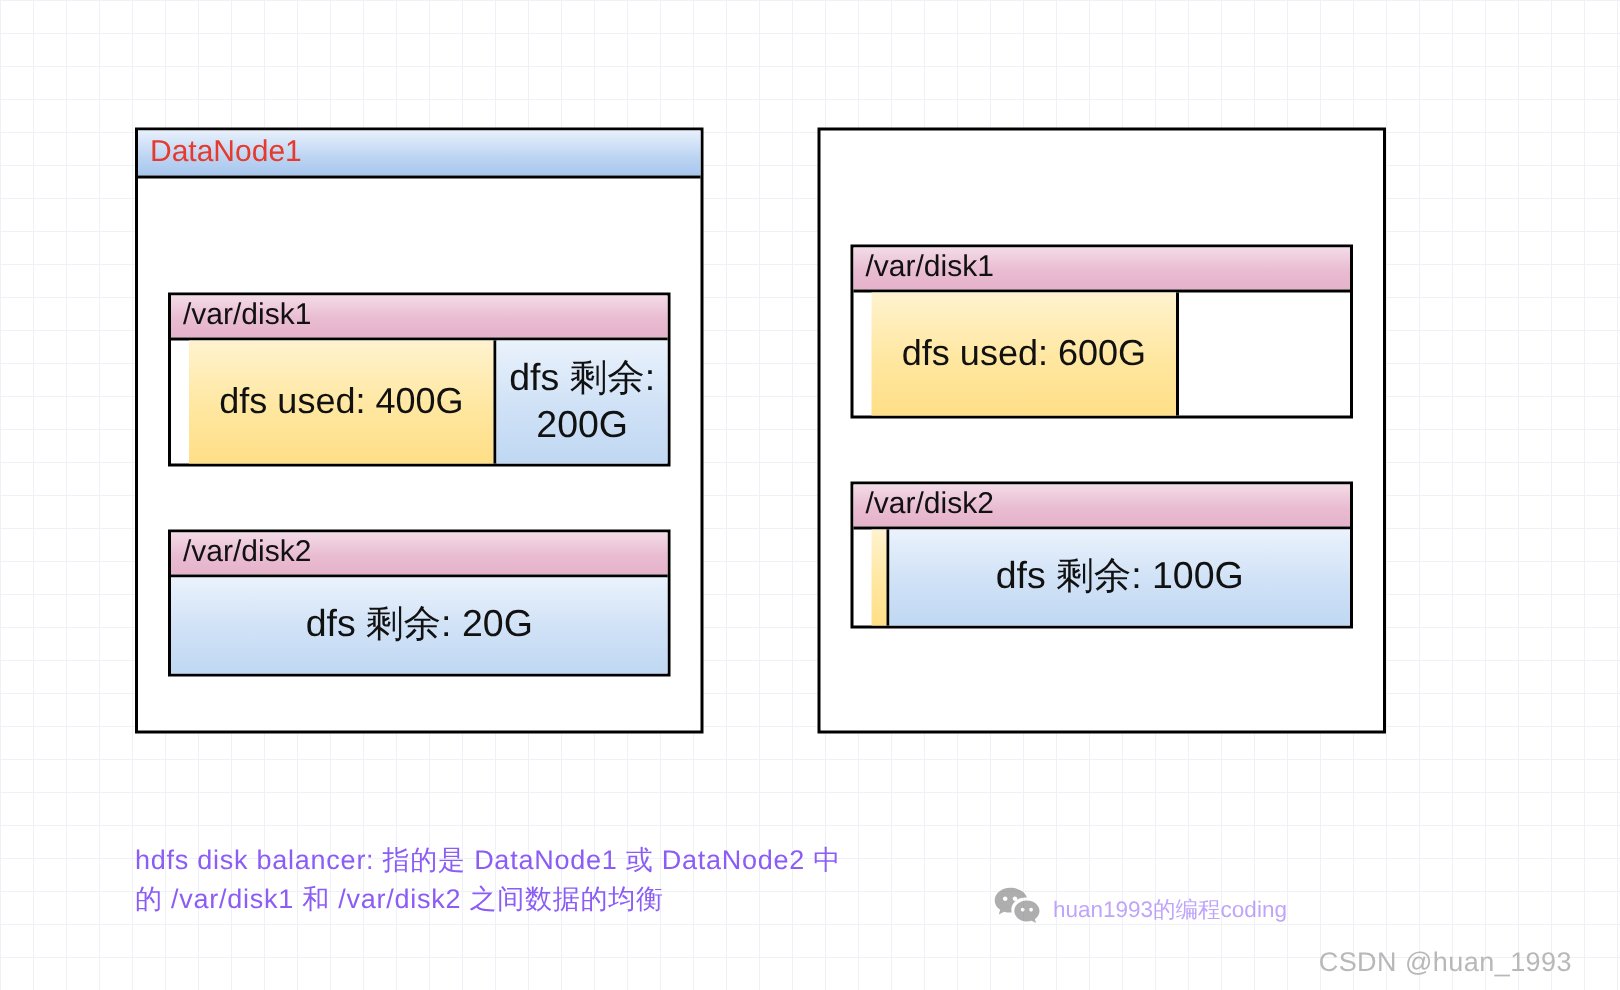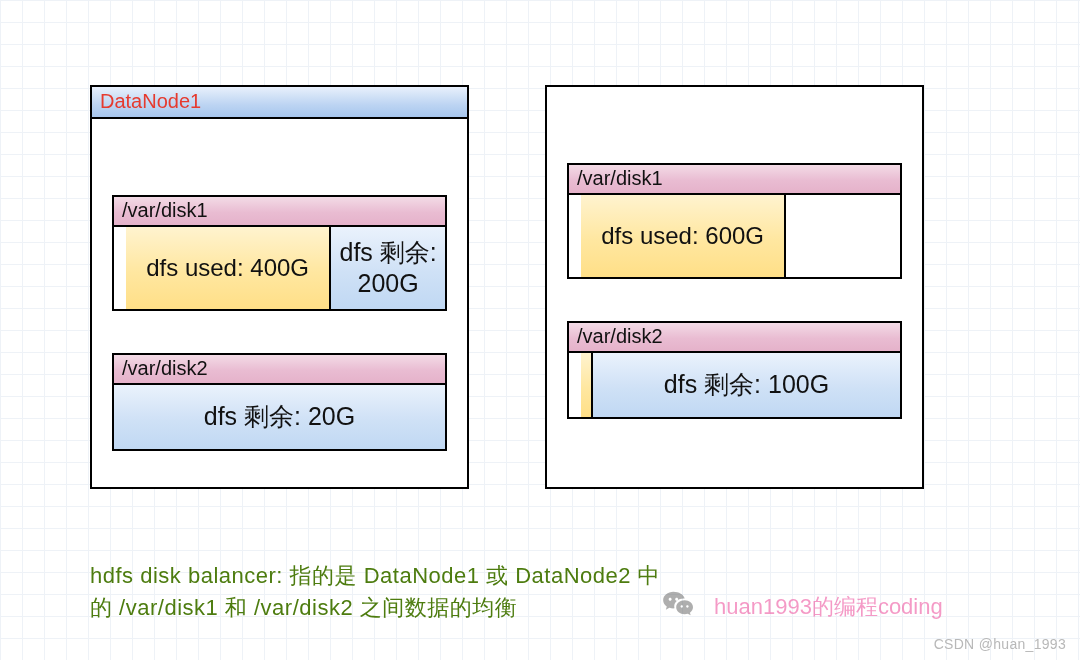--- a/index.html
+++ b/index.html
@@ -99,46 +99,46 @@
     text-align: center;
     line-height: 1.25;
     flex: 1 1 auto;
   }
 
   .caption {
     position: absolute;
     left: 90px;
     top: 560px;
     right: 40px;
-    color: #4d7c0f;
-    font-size: 22px;
+    color: #8b5cf6;
+    font-size: 18px;
     line-height: 1.45;
     letter-spacing: 0.5px;
   }
 
   .watermark-wx {
     position: absolute;
     left: 662px;
     top: 590px;
     display: flex;
     align-items: center;
-    gap: 18px;
+    gap: 6px;
     opacity: 0.55;
-    color: #ec4899;
-    font-size: 22px;
+    color: #8b5cf6;
+    font-size: 15px;
     pointer-events: none;
   }
   .watermark-wx svg { width: 34px; height: 28px; fill: #6d6d6d; }
 
   .watermark-csdn {
     position: absolute;
-    right: 14px;
+    right: 32px;
     bottom: 8px;
     color: #b8b8b8;
-    font-size: 14px;
+    font-size: 18px;
     letter-spacing: 0.3px;
     pointer-events: none;
   }
 </style>
 </head>
 <body>
 
 <div class="nodes">
 
   <div class="datanode">

